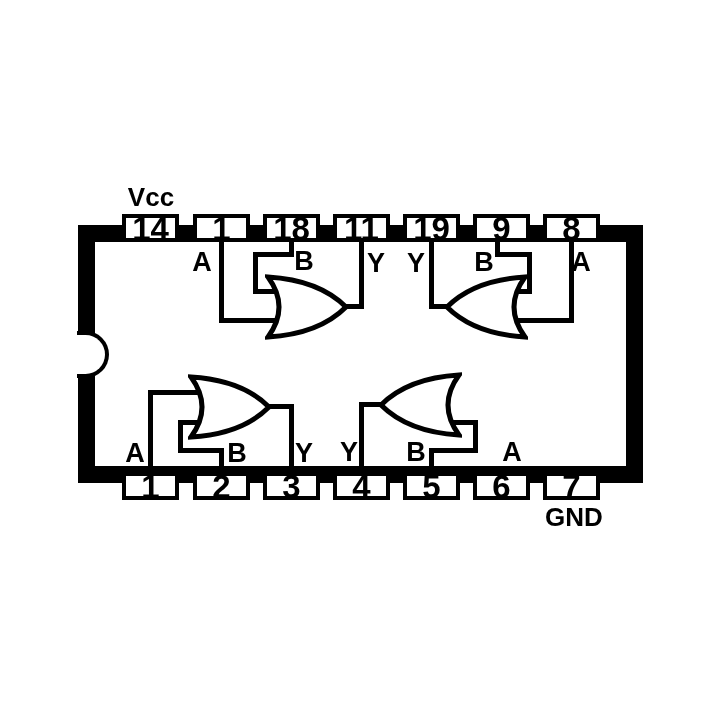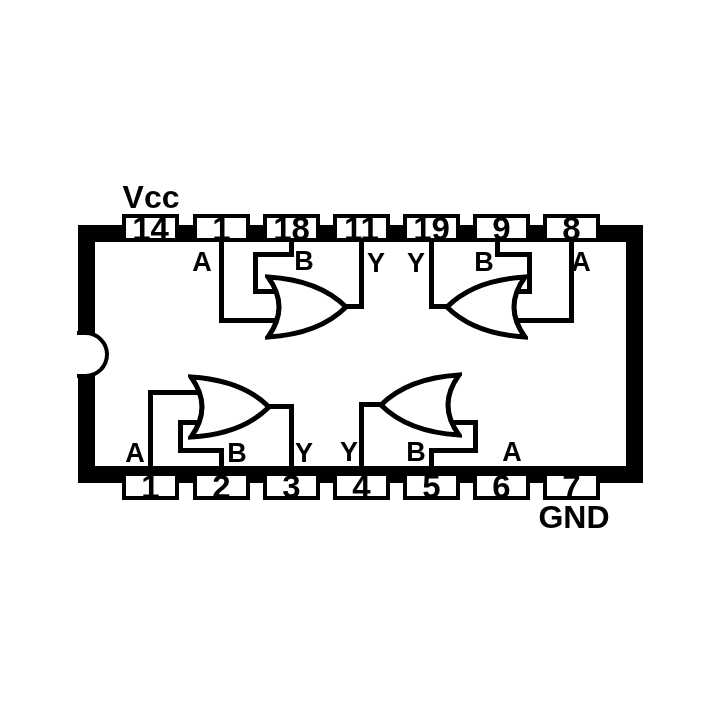--- a/index.html
+++ b/index.html
@@ -14,21 +14,21 @@
            border:4px solid #000; border-left:none; border-radius:0 24px 24px 0; z-index:3; }
   .wire  { position:absolute; background:#000; z-index:4; }
   .gate  { position:absolute; width:84px; height:66px; z-index:5; }
   .pin   { position:absolute; width:57px; height:28px; background:#fff; border:4px solid #000;
            display:flex; align-items:center; justify-content:center;
            font-size:33px; font-weight:bold; line-height:1; z-index:6; }
   .pin.top { top:214px; }
   .pin.bot { top:472px; }
   .sig   { position:absolute; transform:translate(-50%,-50%); font-size:27px; font-weight:bold;
            line-height:1; z-index:7; }
-  .pwr   { position:absolute; transform:translate(-50%,-50%); font-size:32px; font-weight:bold;
+  .pwr   { position:absolute; transform:translate(-50%,-50%); font-size:26px; font-weight:bold;
            line-height:1; z-index:7; }
 </style>
 </head>
 <body>
 
 <div class="stage">
 
   <div class="band"></div>
   <div class="inner"></div>
   <div class="notch"></div>

